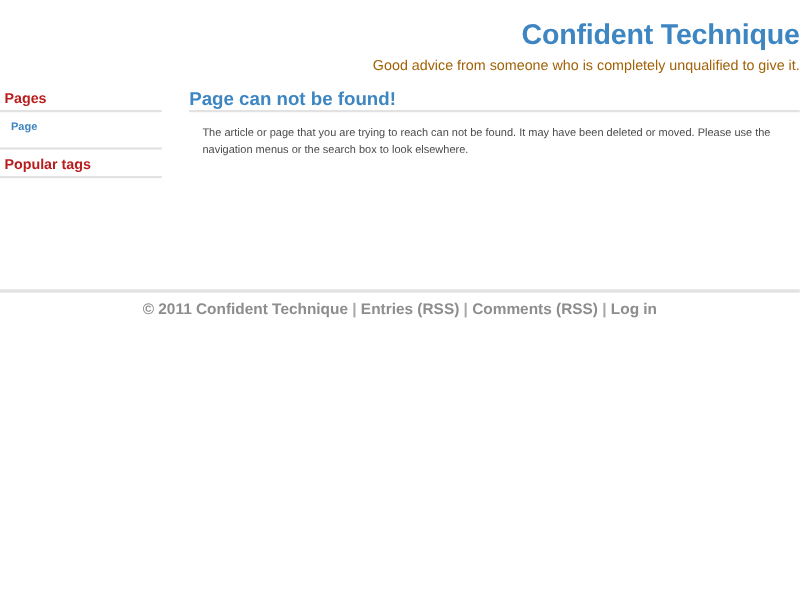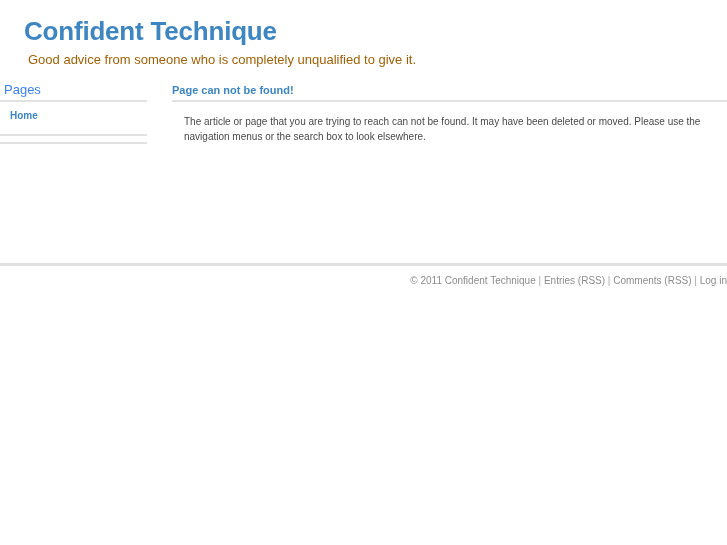--- a/index.html
+++ b/index.html
@@ -18,20 +18,21 @@
   .page {
     position: relative;
     width: 727px;
     height: 545px;
     background: #ffffff;
   }
 
   
   .site-header {
     padding: 16px 0 0 24px;
+    text-align: right;
   }
   .site-title {
     margin: 0;
     font-size: 26px;
     font-weight: bold;
     line-height: 30px;
     letter-spacing: -0.2px;
     color: #3d86c2;
   }
   .site-tagline {
@@ -60,23 +61,23 @@
     width: 555px;
   }
 
   
   .widget {
     margin: 0 0 4px 0;
   }
   .widget-title {
     margin: 0 0 2px 4px;
     font-size: 13px;
-    font-weight: normal;
+    font-weight: bold;
     line-height: 16px;
-    color: #3b82f6;
+    color: #b91c1c;
   }
   .rule {
     height: 2px;
     background: #e2e2e2;
     border: 0;
     margin: 0 0 6px 0;
   }
   .widget-body {
     min-height: 2px;
   }
@@ -120,21 +121,21 @@
     color: #333333;
     background: #ffffff;
     border: 1px solid #cccccc;
     outline: none;
     box-sizing: content-box;
   }
 
   
   .entry-title {
     margin: 0 0 2px 0;
-    font-size: 11px;
+    font-size: 17px;
     font-weight: bold;
     line-height: 16px;
     color: #3d86c2;
   }
   .entry-rule {
     height: 2px;
     background: #e2e2e2;
     border: 0;
     margin: 0 0 8px 0;
   }
@@ -155,23 +156,23 @@
   }
   .footer-rule {
     height: 3px;
     background: #e2e2e2;
     border: 0;
     margin: 0;
   }
   .footer-text {
     margin: 8px 0 0 0;
     padding: 0;
-    text-align: right;
-    font-size: 10px;
-    font-weight: normal;
+    text-align: center;
+    font-size: 14px;
+    font-weight: bold;
     line-height: 13px;
     color: #8d8d8d;
     white-space: nowrap;
   }
   .footer-link {
     color: #8d8d8d;
     text-decoration: none;
   }
   .footer-sep { color: #a8a8a8; }
 </style>
@@ -188,31 +189,32 @@
   <div class="content-wrap">
 
     <div class="sidebar">
 
       <div class="widget">
         <h2 class="widget-title">Pages</h2>
         <hr class="rule">
         <div class="widget-body">
           <ul class="nav-list">
             <li>
-              <a class="nav-link" href="#">Home</a>
+              <a class="nav-link" href="#">Page</a>
             </li>
           </ul>
         </div>
       </div>
 
       <div class="widget">
         <hr class="rule">
       </div>
 
       <div class="widget">
+        <h2 class="widget-title">Popular tags</h2>
         <hr class="rule">
         <div class="widget-body tags-body"></div>
       </div>
 
 
     </div>
 
     <div class="main">
       <h2 class="entry-title">Page can not be found!</h2>
       <hr class="entry-rule">

